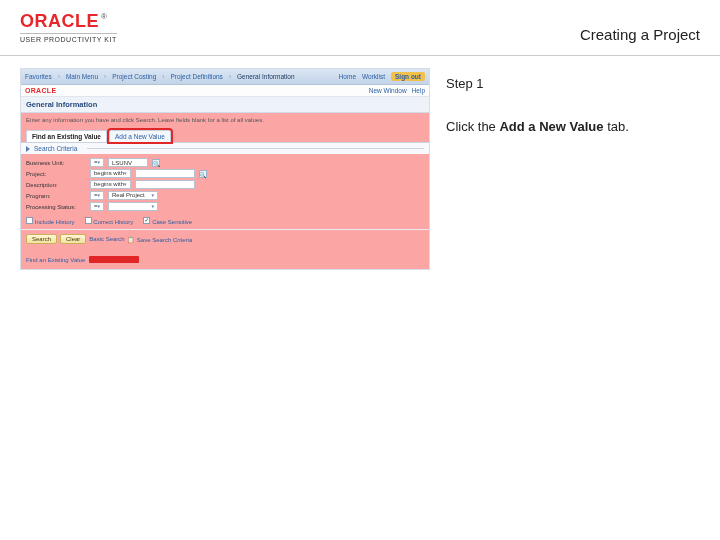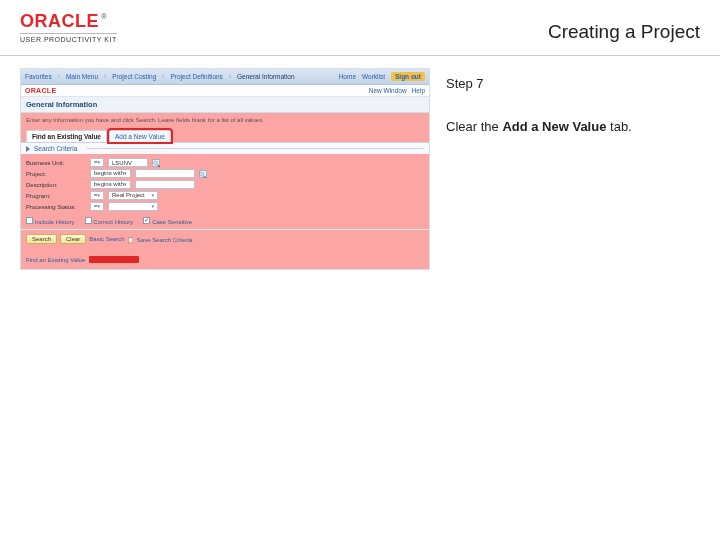--- a/index.html
+++ b/index.html
@@ -34,21 +34,21 @@
   }
   .upk {
     font-size: 7px;
     letter-spacing: 0.5px;
     color: #333;
     margin-top: 2px;
     border-top: 1px solid #bbb;
     padding-top: 2px;
   }
   .doc-title {
-    font-size: 19px;
+    font-size: 15px;
     color: #222;
     margin-top: 6px;
   }
   .divider {
     border-top: 1px solid #ccc;
     margin: 10px 0 0 0;
   }
   .content-wrap {
     display: flex;
     padding: 12px 20px 0 20px;
@@ -401,18 +401,18 @@
       </div>
 
       <div class="footer-link-row">
         <span class="link-sm">Find an Existing Value</span>
         <span class="red-chip"></span>
       </div>
     </div>
   </div>
 
   <div class="instr-pane">
-    <div class="step-label">Step 7</div>
+    <div class="step-label">Step 1</div>
     <div class="instr-line">
-      <span>Clear the </span><span class="bold">Add a New Value</span><span> tab.</span>
+      <span>Click the </span><span class="bold">Add a New Value</span><span> tab.</span>
     </div>
   </div>
 </div>
 
 </body></html>

